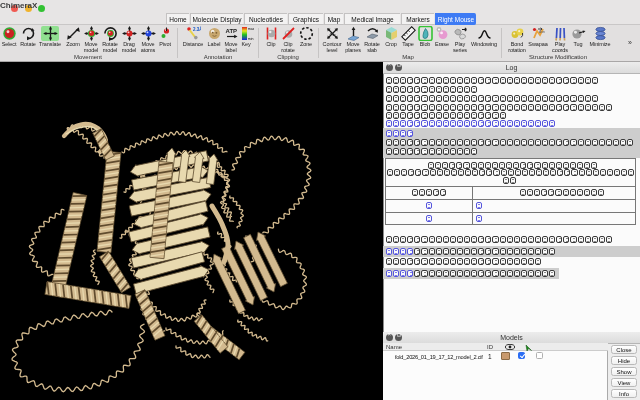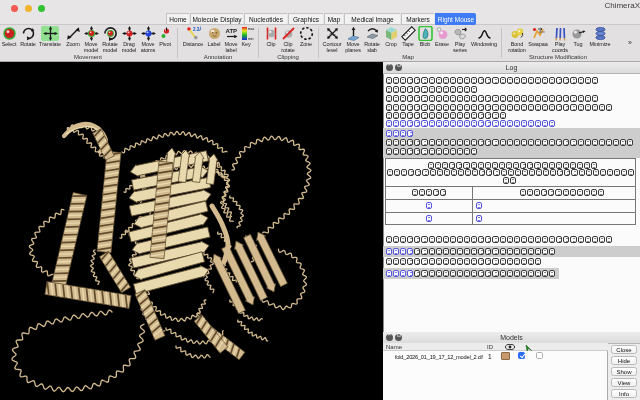--- a/index.html
+++ b/index.html
@@ -1,21 +1,21 @@
 <!DOCTYPE html>
 <html><head><meta charset="utf-8"><style>
 * { margin:0; padding:0; box-sizing:border-box; }
 html,body { width:640px; height:400px; overflow:hidden;
   font-family:"Liberation Sans",sans-serif; background:#e9e7e7; position:relative; }
 
 
 #titlebar { position:absolute; left:0; top:0; width:640px; height:12px; background:#e7e5e5; }
 .tl { position:absolute; top:5px; width:7px; height:7px; border-radius:50%; }
-#title { position:absolute; top:1px; left:0; width:640px; text-align:right;
-  font-size:8px; font-weight:normal; color:#3a3a3a; }
+#title { position:absolute; top:1px; left:0; width:640px; text-align:left;
+  font-size:8px; font-weight:bold; color:#3a3a3a; }
 
 
 #tabbar { position:absolute; left:0; top:12px; width:640px; height:13px; background:#e7e5e5; border-bottom:1px solid #c9c7c7;}
 .tab { position:absolute; top:1px; height:12px; background:#f3f2f2; border:1px solid #c4c2c2;
   border-right:none; font-size:6.5px; color:#111; text-align:center; line-height:11px; white-space:nowrap; }
 .tab.active { background:#3e7bf4; color:#fff; border-color:#3e7bf4; border-radius:0 2px 2px 0;}
 
 
 #toolbar { position:absolute; left:0; top:25px; width:640px; height:37px;
   background:#e2e0e0; border-bottom:1px solid #a9a7a7; }

